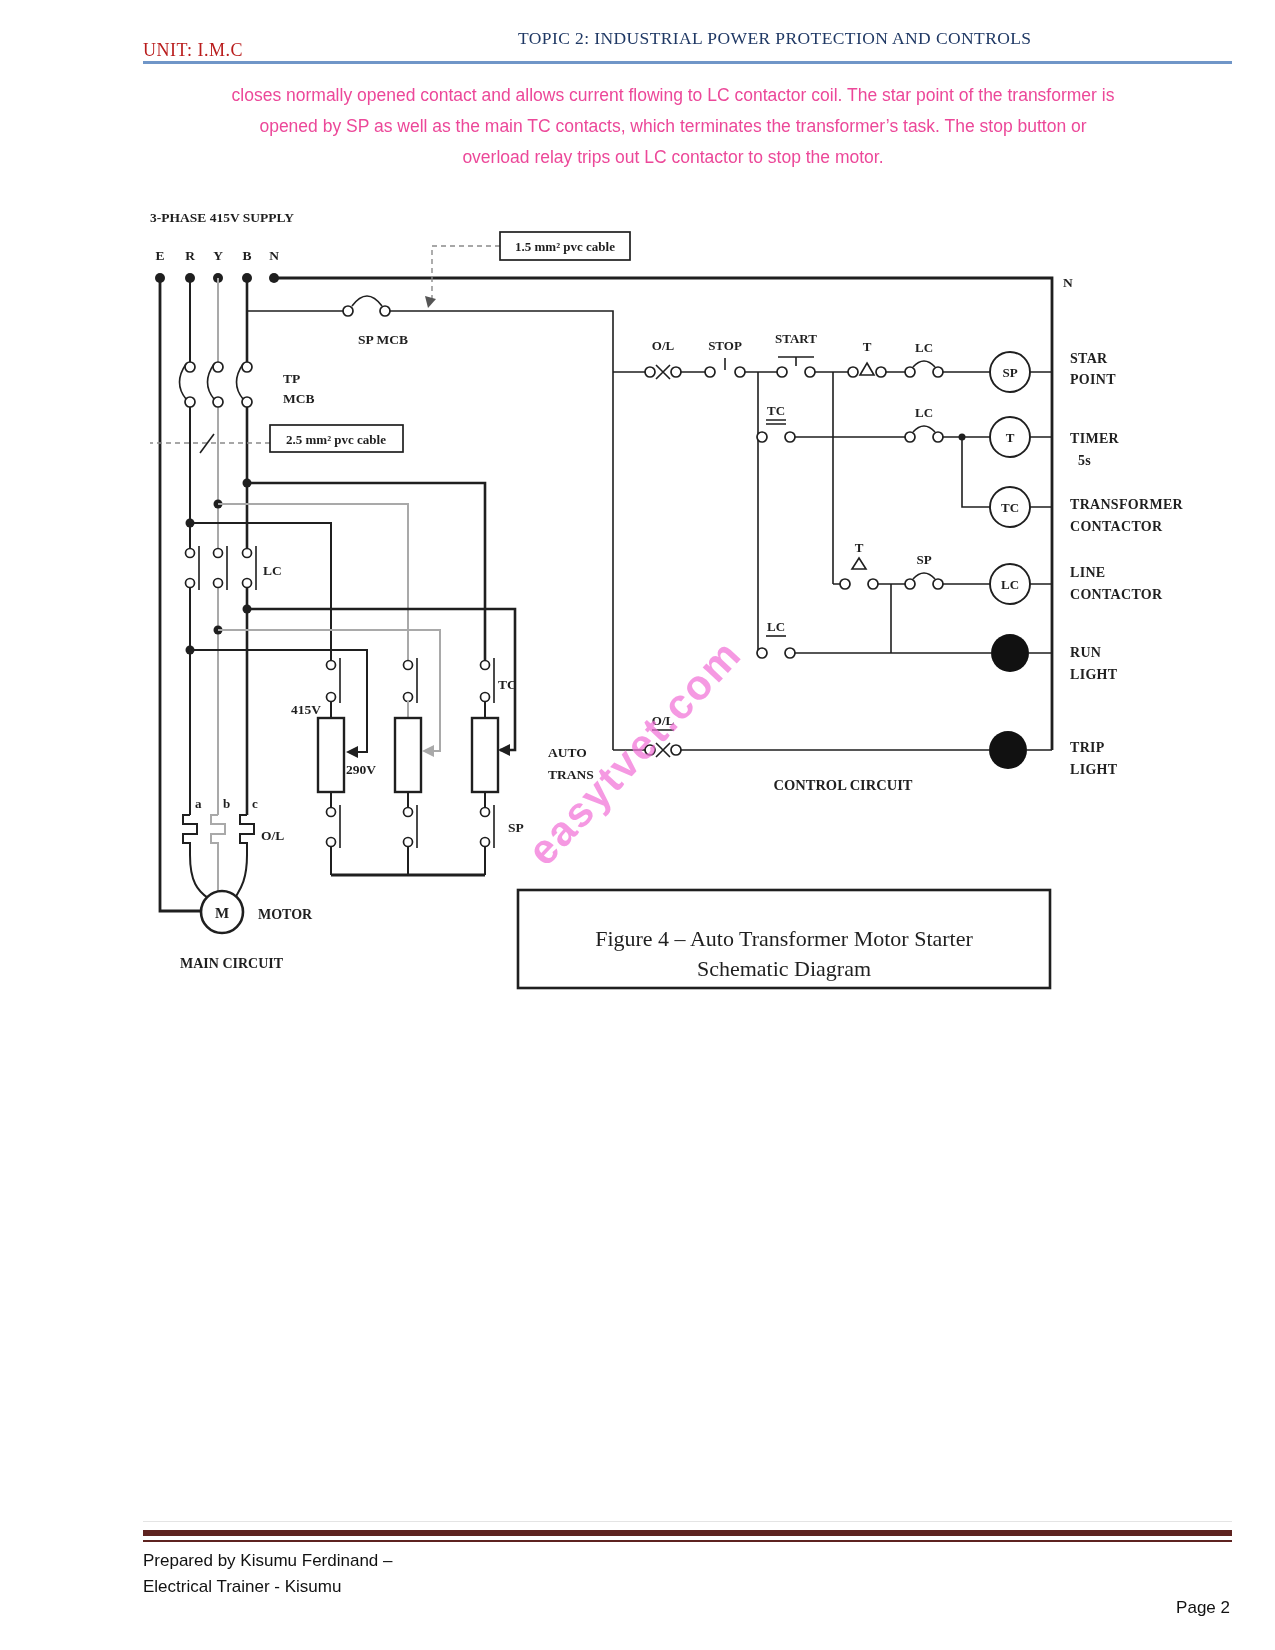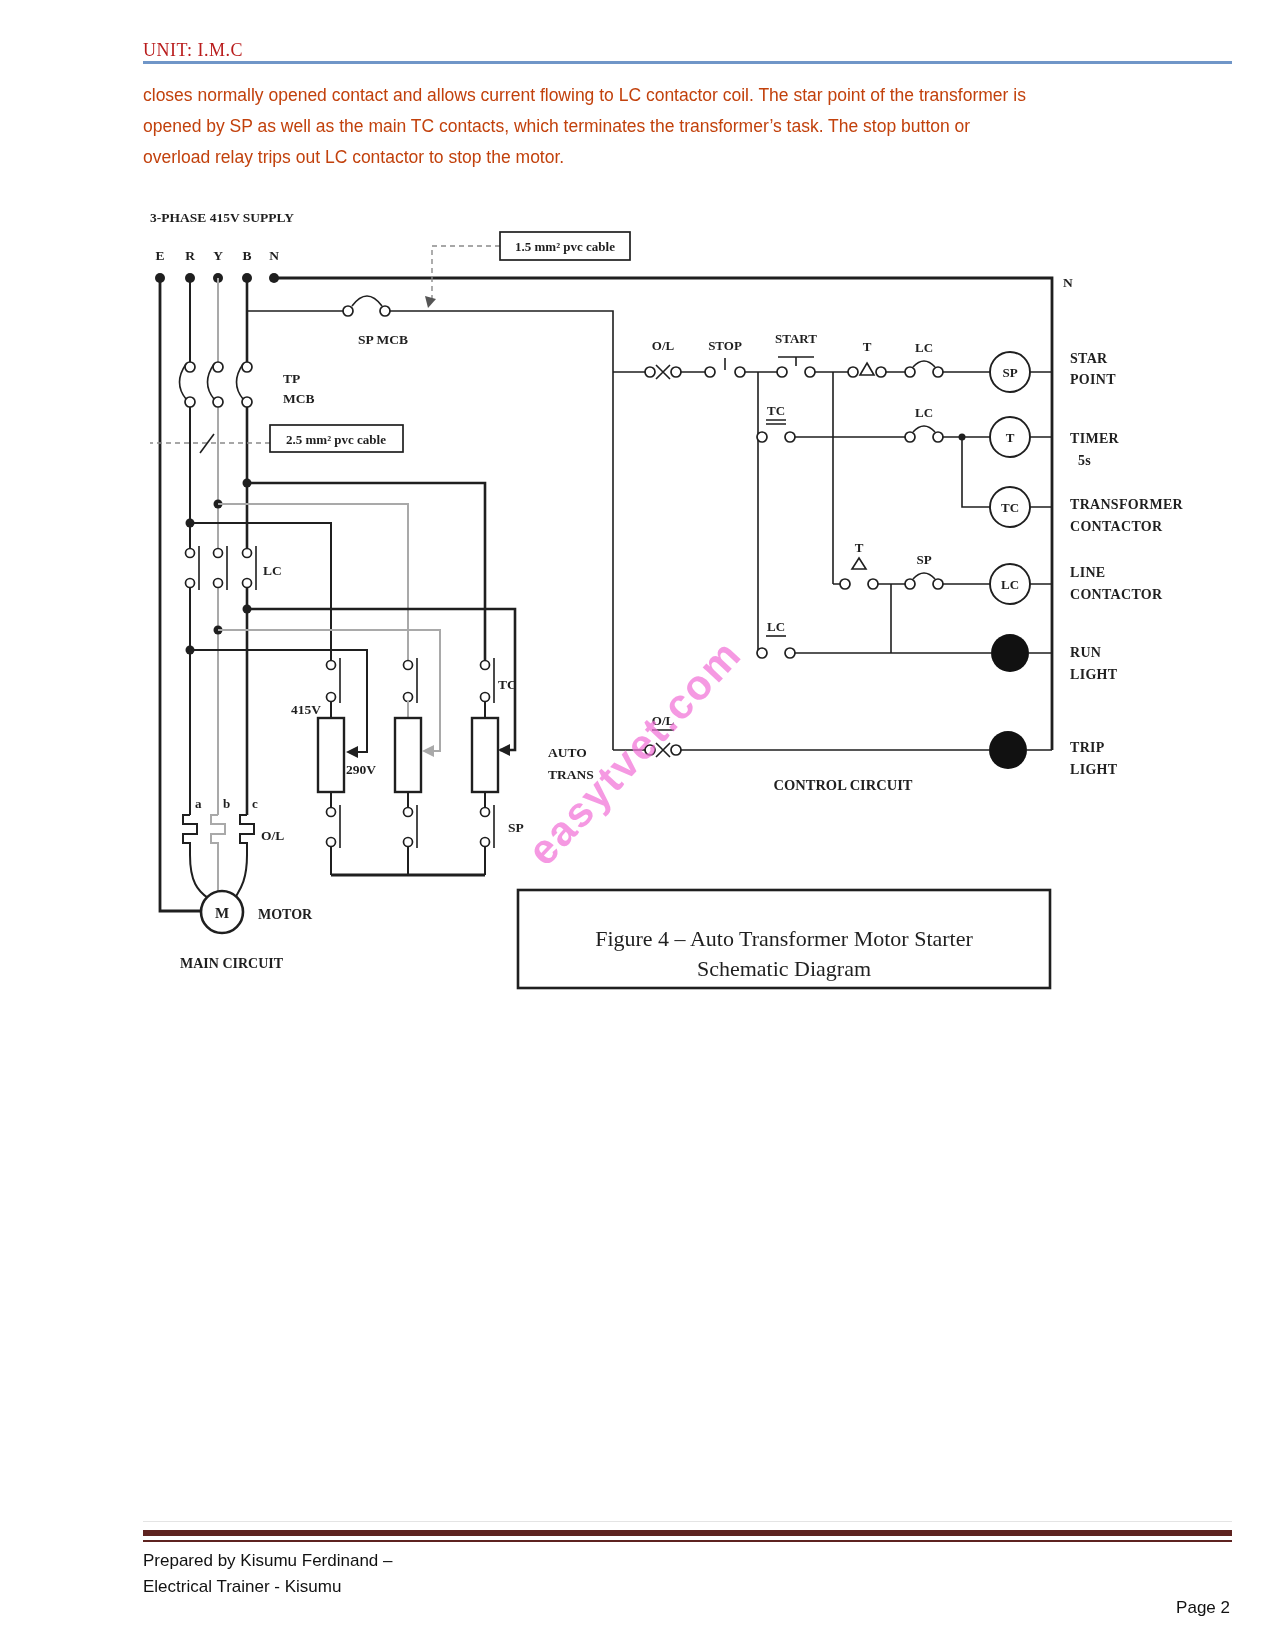--- a/index.html
+++ b/index.html
@@ -5,21 +5,21 @@
   html,body{margin:0;padding:0;background:#ffffff;}
   .page{position:relative;width:1275px;height:1650px;background:#ffffff;
         font-family:"Liberation Sans",sans-serif;color:#000;overflow:hidden;}
   .hdr-unit{position:absolute;left:143px;top:28px;
         font-family:"Liberation Serif",serif;font-size:18px;letter-spacing:.5px;
         color:#b91c1c;margin-top:12px;}
   .hdr-topic{position:absolute;left:518px;top:28px;white-space:nowrap;
         font-family:"Liberation Serif",serif;font-size:17.5px;letter-spacing:.4px;
         color:#1f3864;}
   .hdr-rule{position:absolute;left:143px;top:61px;width:1089px;height:3px;background:#7096c8;}
-  .para{position:absolute;left:143px;top:80px;width:1060px;font-size:17.5px;line-height:31px;color:#c2410c;}
+  .para{position:absolute;left:143px;top:80px;width:1060px;font-size:17.5px;line-height:31px;color:#ec4899;text-align:center;}
   .schematic{position:absolute;left:140px;top:200px;}
   .ftr-faint{position:absolute;left:143px;top:1521px;width:1089px;height:1px;background:#e4e4e4;}
   .ftr-rule1{position:absolute;left:143px;top:1530px;width:1089px;height:6px;background:#5e2320;}
   .ftr-rule2{position:absolute;left:143px;top:1540px;width:1089px;height:2px;background:#5e2320;}
   .ftr-text{position:absolute;left:143px;top:1548px;font-size:17px;line-height:26px;color:#111;}
   .pageno{position:absolute;right:45px;top:1598px;font-size:17px;color:#111;}
   svg text{font-family:"Liberation Serif",serif;fill:#1f1f1f;}
   .lbl{font-size:13.5px;font-weight:bold;}
   .lbl-sm{font-size:13px;font-weight:bold;}
   .out-lbl{font-size:14px;font-weight:bold;letter-spacing:.3px;}
@@ -36,20 +36,21 @@
   .coil{fill:#ffffff;stroke:#1f1f1f;stroke-width:1.9;}
   .lamp{fill:#111111;}
   .box{fill:#ffffff;stroke:#1f1f1f;stroke-width:1.7;}
 </style>
 </head>
 <body>
 
 <div class="page">
 
   <div class="hdr-unit">UNIT: I.M.C</div>
+  <div class="hdr-topic">TOPIC 2: INDUSTRIAL POWER PROTECTION AND CONTROLS</div>
   <div class="hdr-rule"></div>
 
   <div class="para">
     <div>closes normally opened contact and allows current flowing to LC contactor coil. The star point of the transformer is</div>
     <div>opened by SP as well as the main TC contacts, which terminates the transformer’s task. The stop button or</div>
     <div>overload relay trips out LC contactor to stop the motor.</div>
   </div>
 
   <svg class="schematic" width="1100" height="800" viewBox="0 0 1100 800">
 

